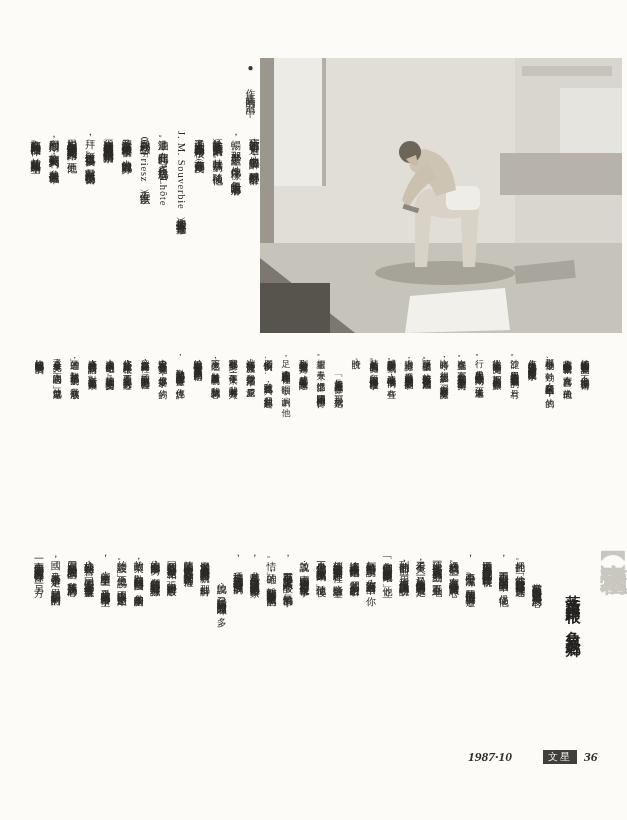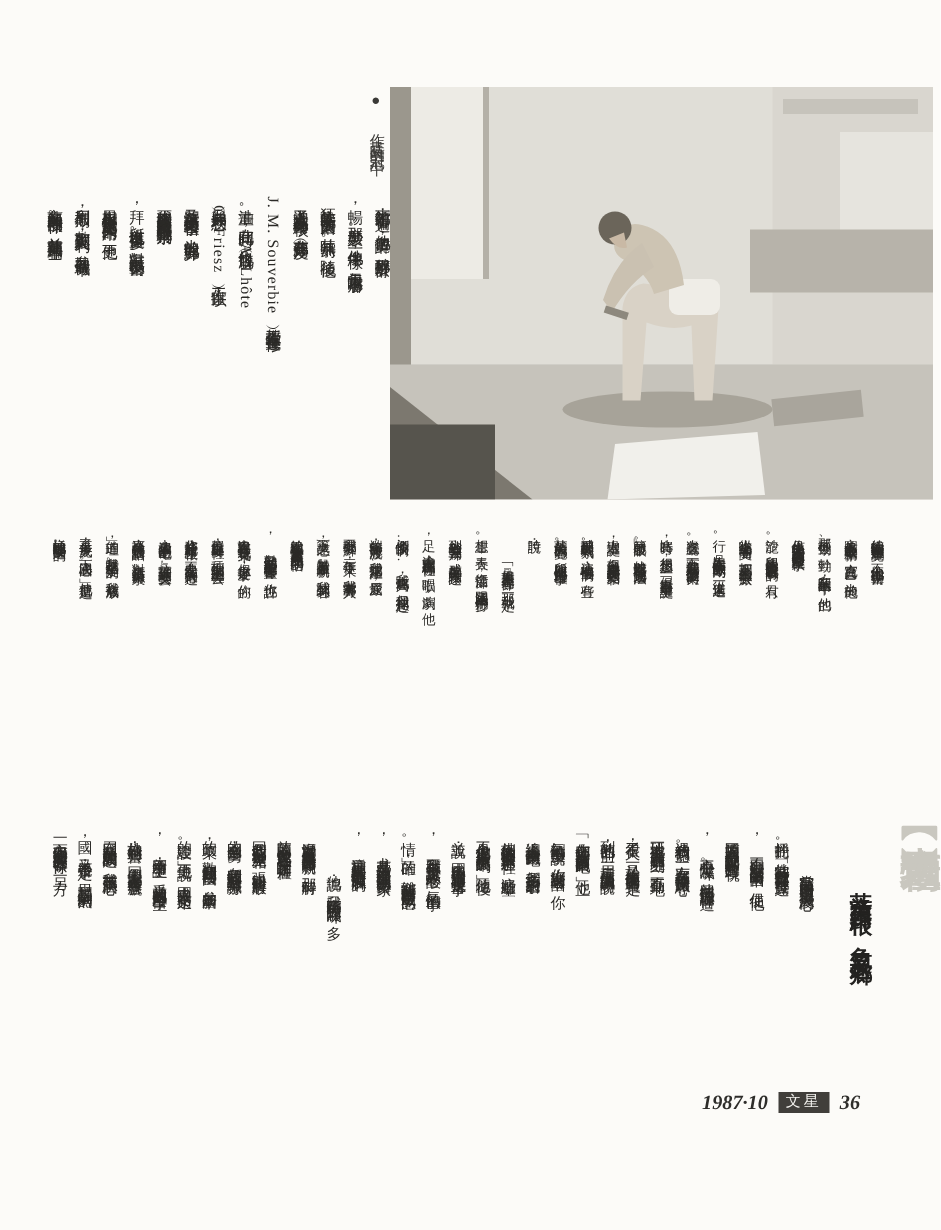--- a/index.html
+++ b/index.html
@@ -30,26 +30,26 @@
     writing-mode:vertical-rl;font-size:15px;font-weight:bold;
     letter-spacing:3.5px;color:#232220;
   }
   .section-banner{
     position:absolute;left:596px;top:542px;height:245px;
     writing-mode:vertical-rl;font-size:27px;font-weight:bold;
     color:#c9c7bf;letter-spacing:1px;
   }
   
   .footer{
-    position:absolute;left:468px;top:727px;display:flex;align-items:center;gap:7px;
+    position:absolute;left:468px;top:749px;display:flex;align-items:center;gap:7px;
     font-weight:bold;font-style:italic;font-size:13.5px;color:#2e2d2a;text-align:center;
   }
   .footer .mag-badge{
     background:#413f3b;color:#f5f4f0;font-style:normal;font-weight:normal;
-    font-size:10px;padding:1px 5px 2px 5px;letter-spacing:2px;line-height:11px;
+    font-size:10px;padding:1px 5px 2px 5px;letter-spacing:2px;line-height:11px;margin-left:24px;
   }
 </style>
 </head>
 <body>
 
 <div class="page">
 
   <div class="photo">
     <svg width="362" height="275" viewBox="0 0 362 275">
       <rect x="0" y="0" width="362" height="275" fill="#d7d4cd"></rect>

